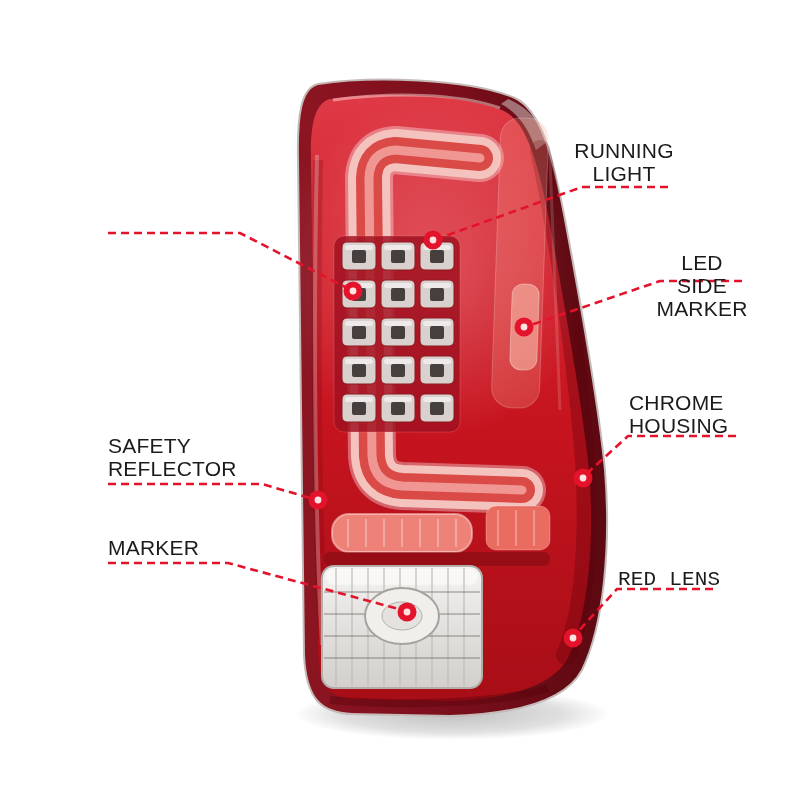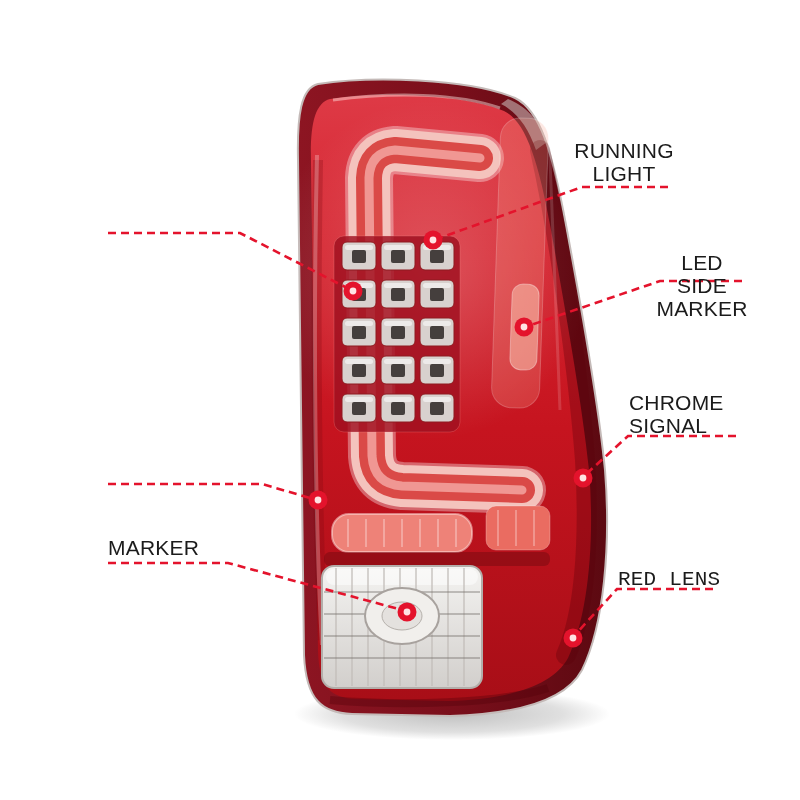--- a/index.html
+++ b/index.html
@@ -196,27 +196,29 @@
       <circle class="dot-inner" cx="583" cy="478" r="3.4"></circle>
     </g>
     <g>
       <polyline class="ann-line" points="713,589 617,589 573,637"></polyline>
       <circle class="dot-outer" cx="573" cy="638" r="9.5"></circle>
       <circle class="dot-inner" cx="573" cy="638" r="3.4"></circle>
     </g>
   </svg>
 
 
+  <div class="callout" style="left:108px; top:434px;">SAFETY
+REFLECTOR</div>
 
   <div class="callout" style="left:108px; top:536px;">MARKER</div>
 
   <div class="callout center" style="left:573px; top:139px; width:102px;">RUNNING
 LIGHT</div>
 
   <div class="callout center" style="left:654px; top:244px; width:96px;margin-top:7px;">LED SIDE
 MARKER</div>
 
   <div class="callout" style="left:629px; top:391px;">CHROME
-SIGNAL</div>
+HOUSING</div>
 
   <div class="callout" style="left:618px; top:568px;font-family:Liberation Mono, monospace;">RED LENS</div>
 
 </div>
 
 </body></html>

